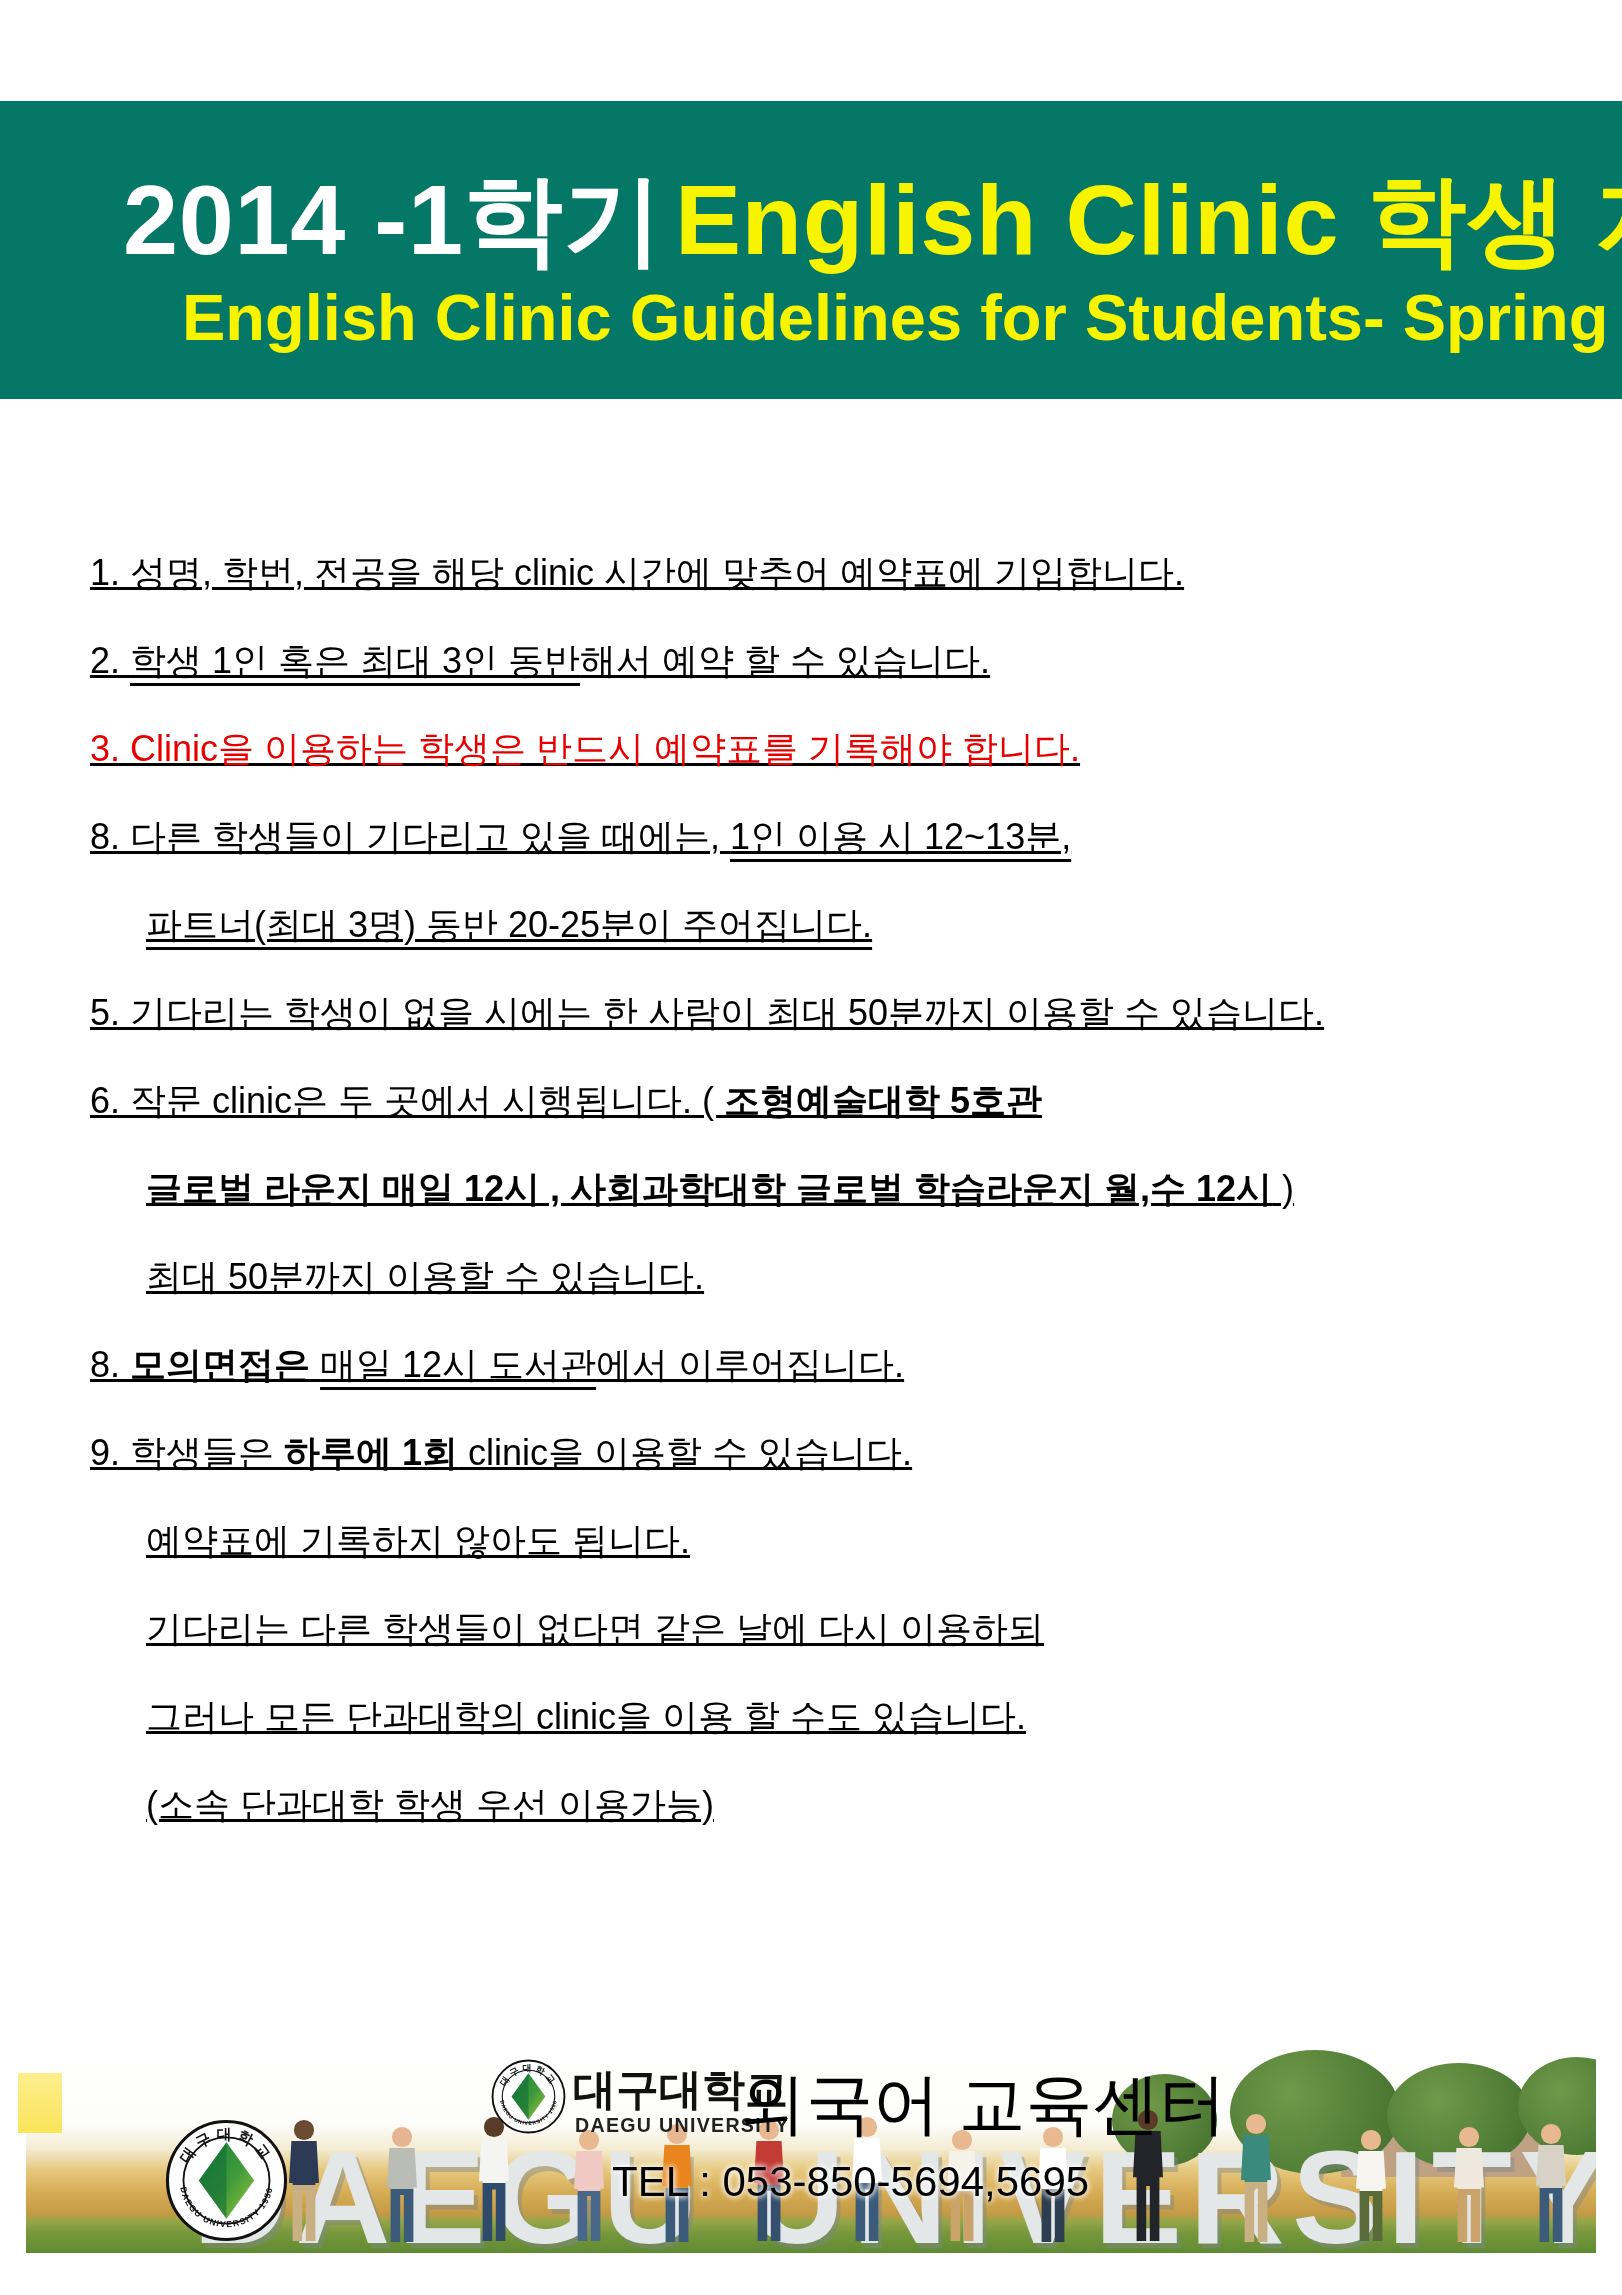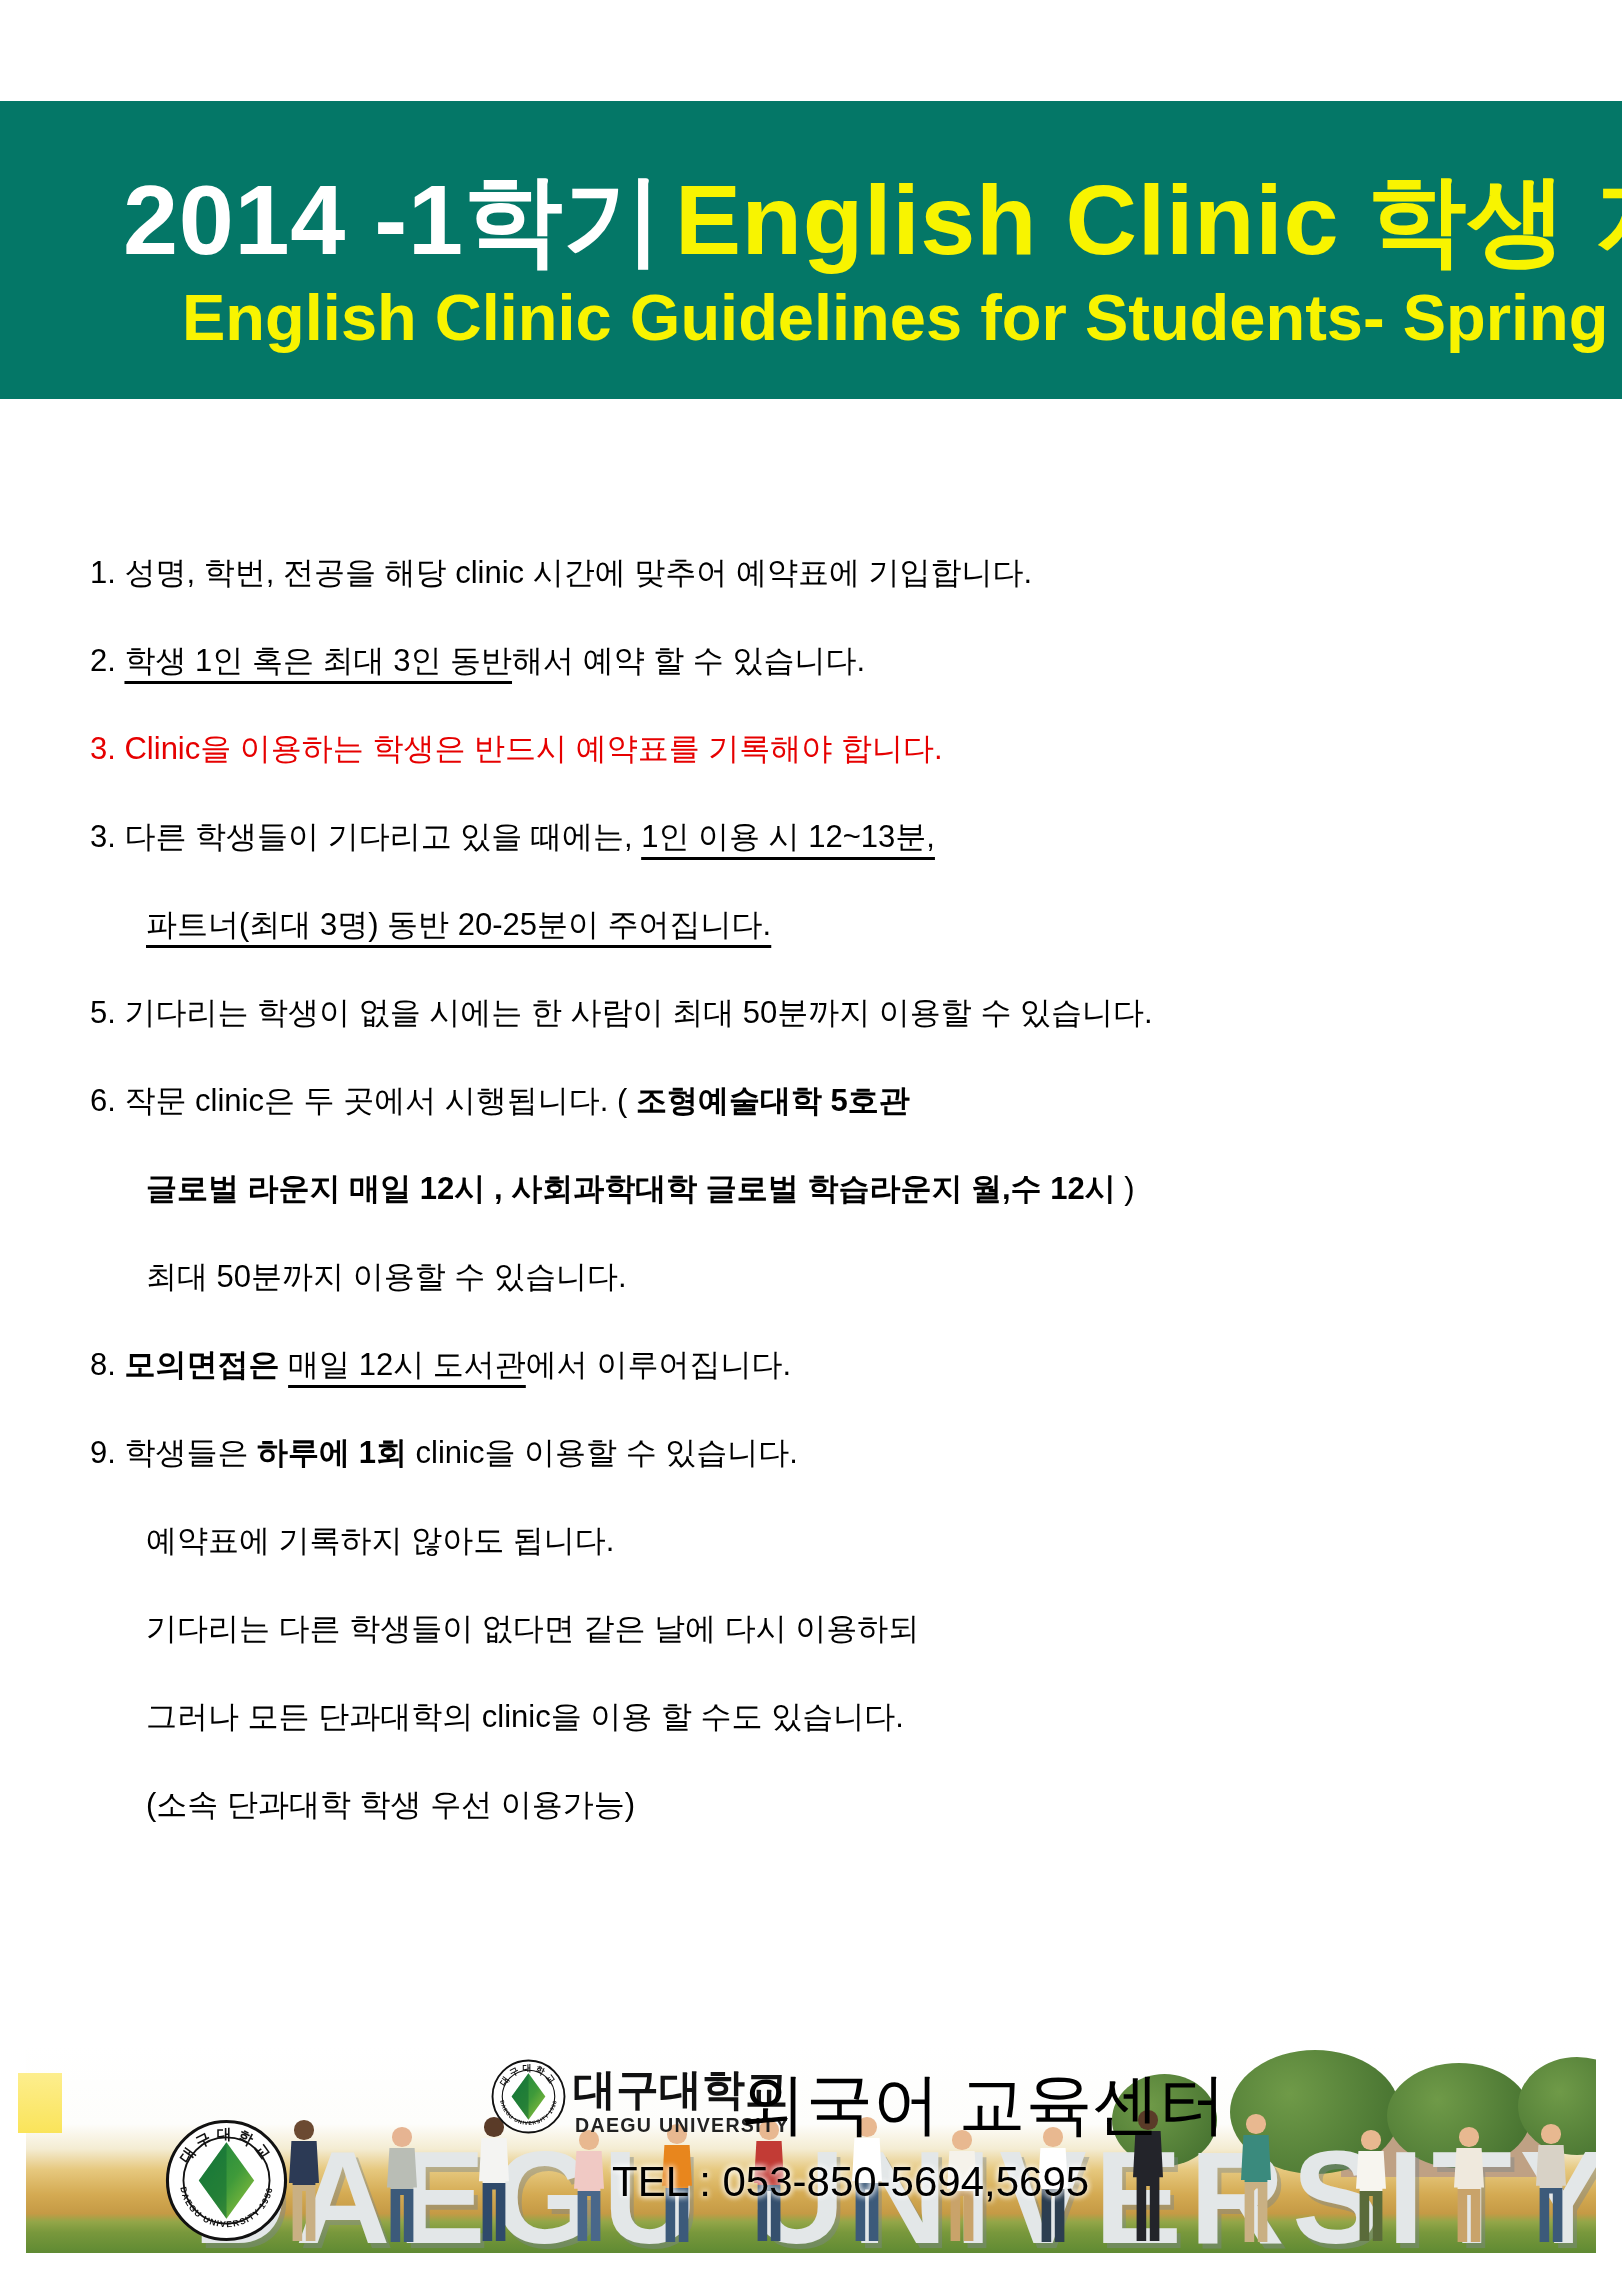--- a/index.html
+++ b/index.html
@@ -8,21 +8,21 @@
     font-family:"Liberation Sans","DejaVu Sans",sans-serif;overflow:hidden;
   }
   
   .banner{position:absolute;left:0;top:101px;width:1623px;height:298px;background:#047767;}
   .title1{position:absolute;left:123px;top:60px;font-size:99px;font-weight:700;line-height:1.2;white-space:nowrap;letter-spacing:0.7px;}
   .t-white{color:#ffffff;}
   .t-yellow{color:#f8f400;}
   .title1 .t-yellow{margin-left:11.8px;}
   .title2{position:absolute;left:182px;top:178px;font-size:65px;font-weight:700;line-height:1.2;white-space:nowrap;}
   
-  .guidelines{position:absolute;left:90px;top:529px;width:1518px;font-size:31px;color:#000;}
+  .guidelines{position:absolute;left:90px;top:529px;width:1518px;font-size:36px;color:#000;text-decoration:underline;}
   .gl-line{height:88px;line-height:88px;white-space:nowrap;}
   .gl-line.indent{padding-left:56px;}
   .seg.b{font-weight:700;}
   .seg.u{text-decoration:underline;text-decoration-thickness:3.3px;text-underline-offset:9.8px;}
   .seg.r{color:#e60000;margin-top:36px;}
   
   .photo{
     position:absolute;left:26px;top:2045px;width:1570px;height:208px;overflow:hidden;z-index:1;
     background:linear-gradient(180deg,#ffffff 0%,#fdfdfb 38%,#f4ecd2 50%,#e6c87e 60%,#d4aa52 72%,#c59a45 81%,#93a648 85%,#79983c 90%,#5f8a33 100%);
   }
@@ -58,21 +58,21 @@
     <div class="title1">
       <span class="t-white">2014 -1학기</span><span class="t-yellow">English Clinic 학생 지침 사항</span>
     </div>
     <div class="title2 t-yellow">English Clinic Guidelines for Students- Spring 2014</div>
   </div>
 
   <div class="guidelines">
       <div class="gl-line"><span class="seg">1. 성명, 학번, 전공을 해당 clinic 시간에 맞추어 예약표에 기입합니다.</span></div>
       <div class="gl-line"><span class="seg">2. </span><span class="seg u">학생 1인 혹은 최대 3인 동반</span><span class="seg">해서 예약 할 수 있습니다.</span></div>
       <div class="gl-line"><span class="seg r">3. Clinic을 이용하는 학생은 반드시 예약표를 기록해야 합니다.</span></div>
-      <div class="gl-line"><span class="seg">3. 다른 학생들이 기다리고 있을 때에는, </span><span class="seg u">1인 이용 시 12~13분,</span></div>
+      <div class="gl-line"><span class="seg">8. 다른 학생들이 기다리고 있을 때에는, </span><span class="seg u">1인 이용 시 12~13분,</span></div>
       <div class="gl-line indent"><span class="seg u">파트너(최대 3명) 동반 20-25분이 주어집니다.</span></div>
       <div class="gl-line"><span class="seg">5. 기다리는 학생이 없을 시에는 한 사람이 최대 50분까지 이용할 수 있습니다.</span></div>
       <div class="gl-line"><span class="seg">6. 작문 clinic은 두 곳에서 시행됩니다.  ( </span><span class="seg b">조형예술대학 5호관</span></div>
       <div class="gl-line indent"><span class="seg b">글로벌 라운지 매일 12시 , 사회과학대학 글로벌 학습라운지 월,수 12시</span><span class="seg"> )</span></div>
       <div class="gl-line indent"><span class="seg">최대 50분까지 이용할 수 있습니다.</span></div>
       <div class="gl-line"><span class="seg">8. </span><span class="seg b">모의면접은</span><span class="seg"> </span><span class="seg u">매일 12시 도서관</span><span class="seg">에서 이루어집니다.</span></div>
       <div class="gl-line"><span class="seg">9. 학생들은 </span><span class="seg b">하루에 1회</span><span class="seg"> clinic을 이용할 수 있습니다.</span></div>
       <div class="gl-line indent"><span class="seg">예약표에 기록하지 않아도 됩니다.</span></div>
       <div class="gl-line indent"><span class="seg">기다리는 다른 학생들이 없다면 같은 날에 다시 이용하되</span></div>
       <div class="gl-line indent"><span class="seg">그러나 모든 단과대학의 clinic을 이용 할 수도 있습니다.</span></div>

